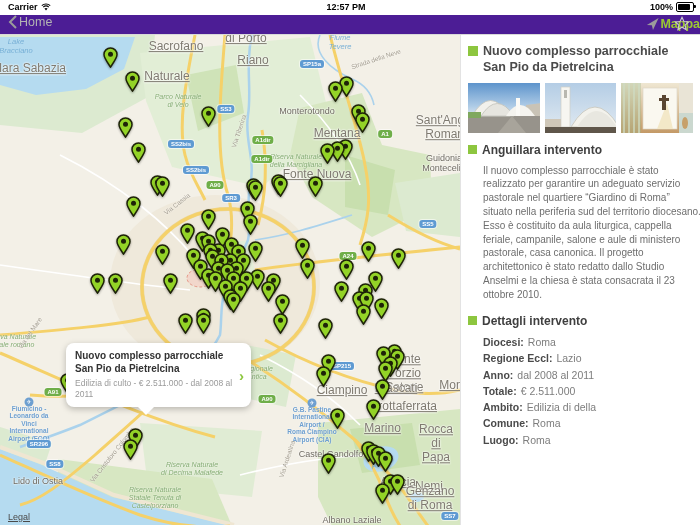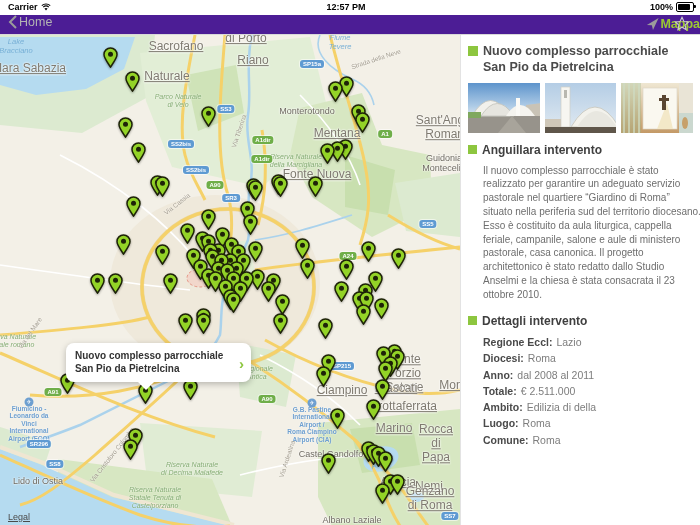--- a/index.html
+++ b/index.html
@@ -213,21 +213,21 @@
 di Decima Malafede</div>
           <div class="mlabel park" style="left: 155px; top: 463px;">Riserva Naturale
 Statale Tenuta di
 Castelporziano</div>
           <div class="mlabel park" style="left: 10px; top: 306px;">Riserva Naturale
 Litorale romano</div>
           <div class="mlabel town" style="left: 404px; top: 339px;">Monte Porzio
 Catone</div>
           <div class="mlabel town" style="left: 396px; top: 354px;">Frascati</div>
           <div class="mlabel town" style="left: 403px; top: 372px;">Grottaferrata</div>
-          <div class="mlabel town" style="left: 394px; top: 394px;">Marino</div>
+          <div class="mlabel town" style="left: 372px; top: 394px; padding-left: 21px;">Marino</div>
           <div class="mlabel town" style="left: 436px; top: 409px;">Rocca di Papa</div>
           <div class="mlabel town-lg" style="left: 331px; top: 419px;">Castel Gandolfo</div>
           <div class="mlabel water" style="left: 381px; top: 424px; transform: translate(-50%, -50%) rotate(-20deg);">Lago
 Albano</div>
           <div class="mlabel town-lg" style="left: 352px; top: 447px; margin-top: 38px;">Albano Laziale</div>
           <div class="mlabel town" style="left: 398px; top: 448px;">Ariccia</div>
           <div class="mlabel town" style="left: 429px; top: 452px;">Nemi</div>
           <div class="mlabel town" style="left: 430px; top: 464px;">Genzano di Roma</div>
           <div class="mlabel town" style="left: 456px; top: 351px;">Monte</div>
           <div class="mlabel roadlbl" style="left: 287px; top: 424px; transform: translate(-50%, -50%) rotate(-72deg);">Via Ardeatina</div>
@@ -835,20 +835,21 @@
           <div class="pin" style="left: 375px; top: 448px;">
             <svg width="15" height="21" viewBox="0 0 15 21">
               <path d="M7.5 1 C3.9 1 1 3.9 1 7.5 C1 11 4.5 15.5 7.5 20 C10.5 15.5 14 11 14 7.5 C14 3.9 11.1 1 7.5 1 Z" fill="#93d327" stroke="#1e2308" stroke-width="1.5"></path>
               <circle cx="7.5" cy="7.3" r="2.5" fill="#1e2308"></circle>
             </svg>
           </div>
         </div>
 
       <div class="callout">
         <div class="ct">Nuovo complesso parrocchiale San Pio da Pietrelcina</div>
+        <div class="cs">Edilizia di culto - € 2.511.000 - dal 2008 al 2011</div>
         <div class="chev">›</div>
       </div>
 
       <div class="legal">Legal</div>
     </div>
 
     <div class="panel">
       <div class="sec-head">
         <span class="bullet"></span>
         <span class="panel-title">Nuovo complesso parrocchiale San Pio da Pietrelcina</span>
@@ -922,23 +923,23 @@
         <span class="bullet" style="width:9px;height:9px;"></span>
         <span class="sec-title">Anguillara intervento</span>
       </div>
       <div class="desc">Il nuovo complesso parrocchiale è stato realizzato per garantire un adeguato servizio pastorale nel quartiere “Giardino di Roma” situato nella periferia sud del territorio diocesano. Esso è costituito da aula liturgica, cappella feriale, campanile, salone e aule di ministero pastorale, casa canonica. Il progetto architettonico è stato redatto dallo Studio Anselmi e la chiesa è stata consacrata il 23 ottobre 2010.</div>
 
       <div class="sec-head">
         <span class="bullet" style="width:9px;height:9px;"></span>
         <span class="sec-title">Dettagli intervento</span>
       </div>
       <div class="details">
+        <div class="drow"><span class="dl">Diocesi:</span><span class="dv">Roma</span></div>
         <div class="drow"><span class="dl">Regione Eccl:</span><span class="dv">Lazio</span></div>
-        <div class="drow"><span class="dl">Diocesi:</span><span class="dv">Roma</span></div>
         <div class="drow"><span class="dl">Anno:</span><span class="dv">dal 2008 al 2011</span></div>
         <div class="drow"><span class="dl">Totale:</span><span class="dv">€ 2.511.000</span></div>
         <div class="drow"><span class="dl">Ambito:</span><span class="dv">Edilizia di della</span></div>
+        <div class="drow"><span class="dl">Comune:</span><span class="dv">Roma</span></div>
         <div class="drow"><span class="dl">Luogo:</span><span class="dv">Roma</span></div>
-        <div class="drow"><span class="dl">Comune:</span><span class="dv">Roma</span></div>
       </div>
     </div>
   </div>
 </div>
 
 </body></html>

